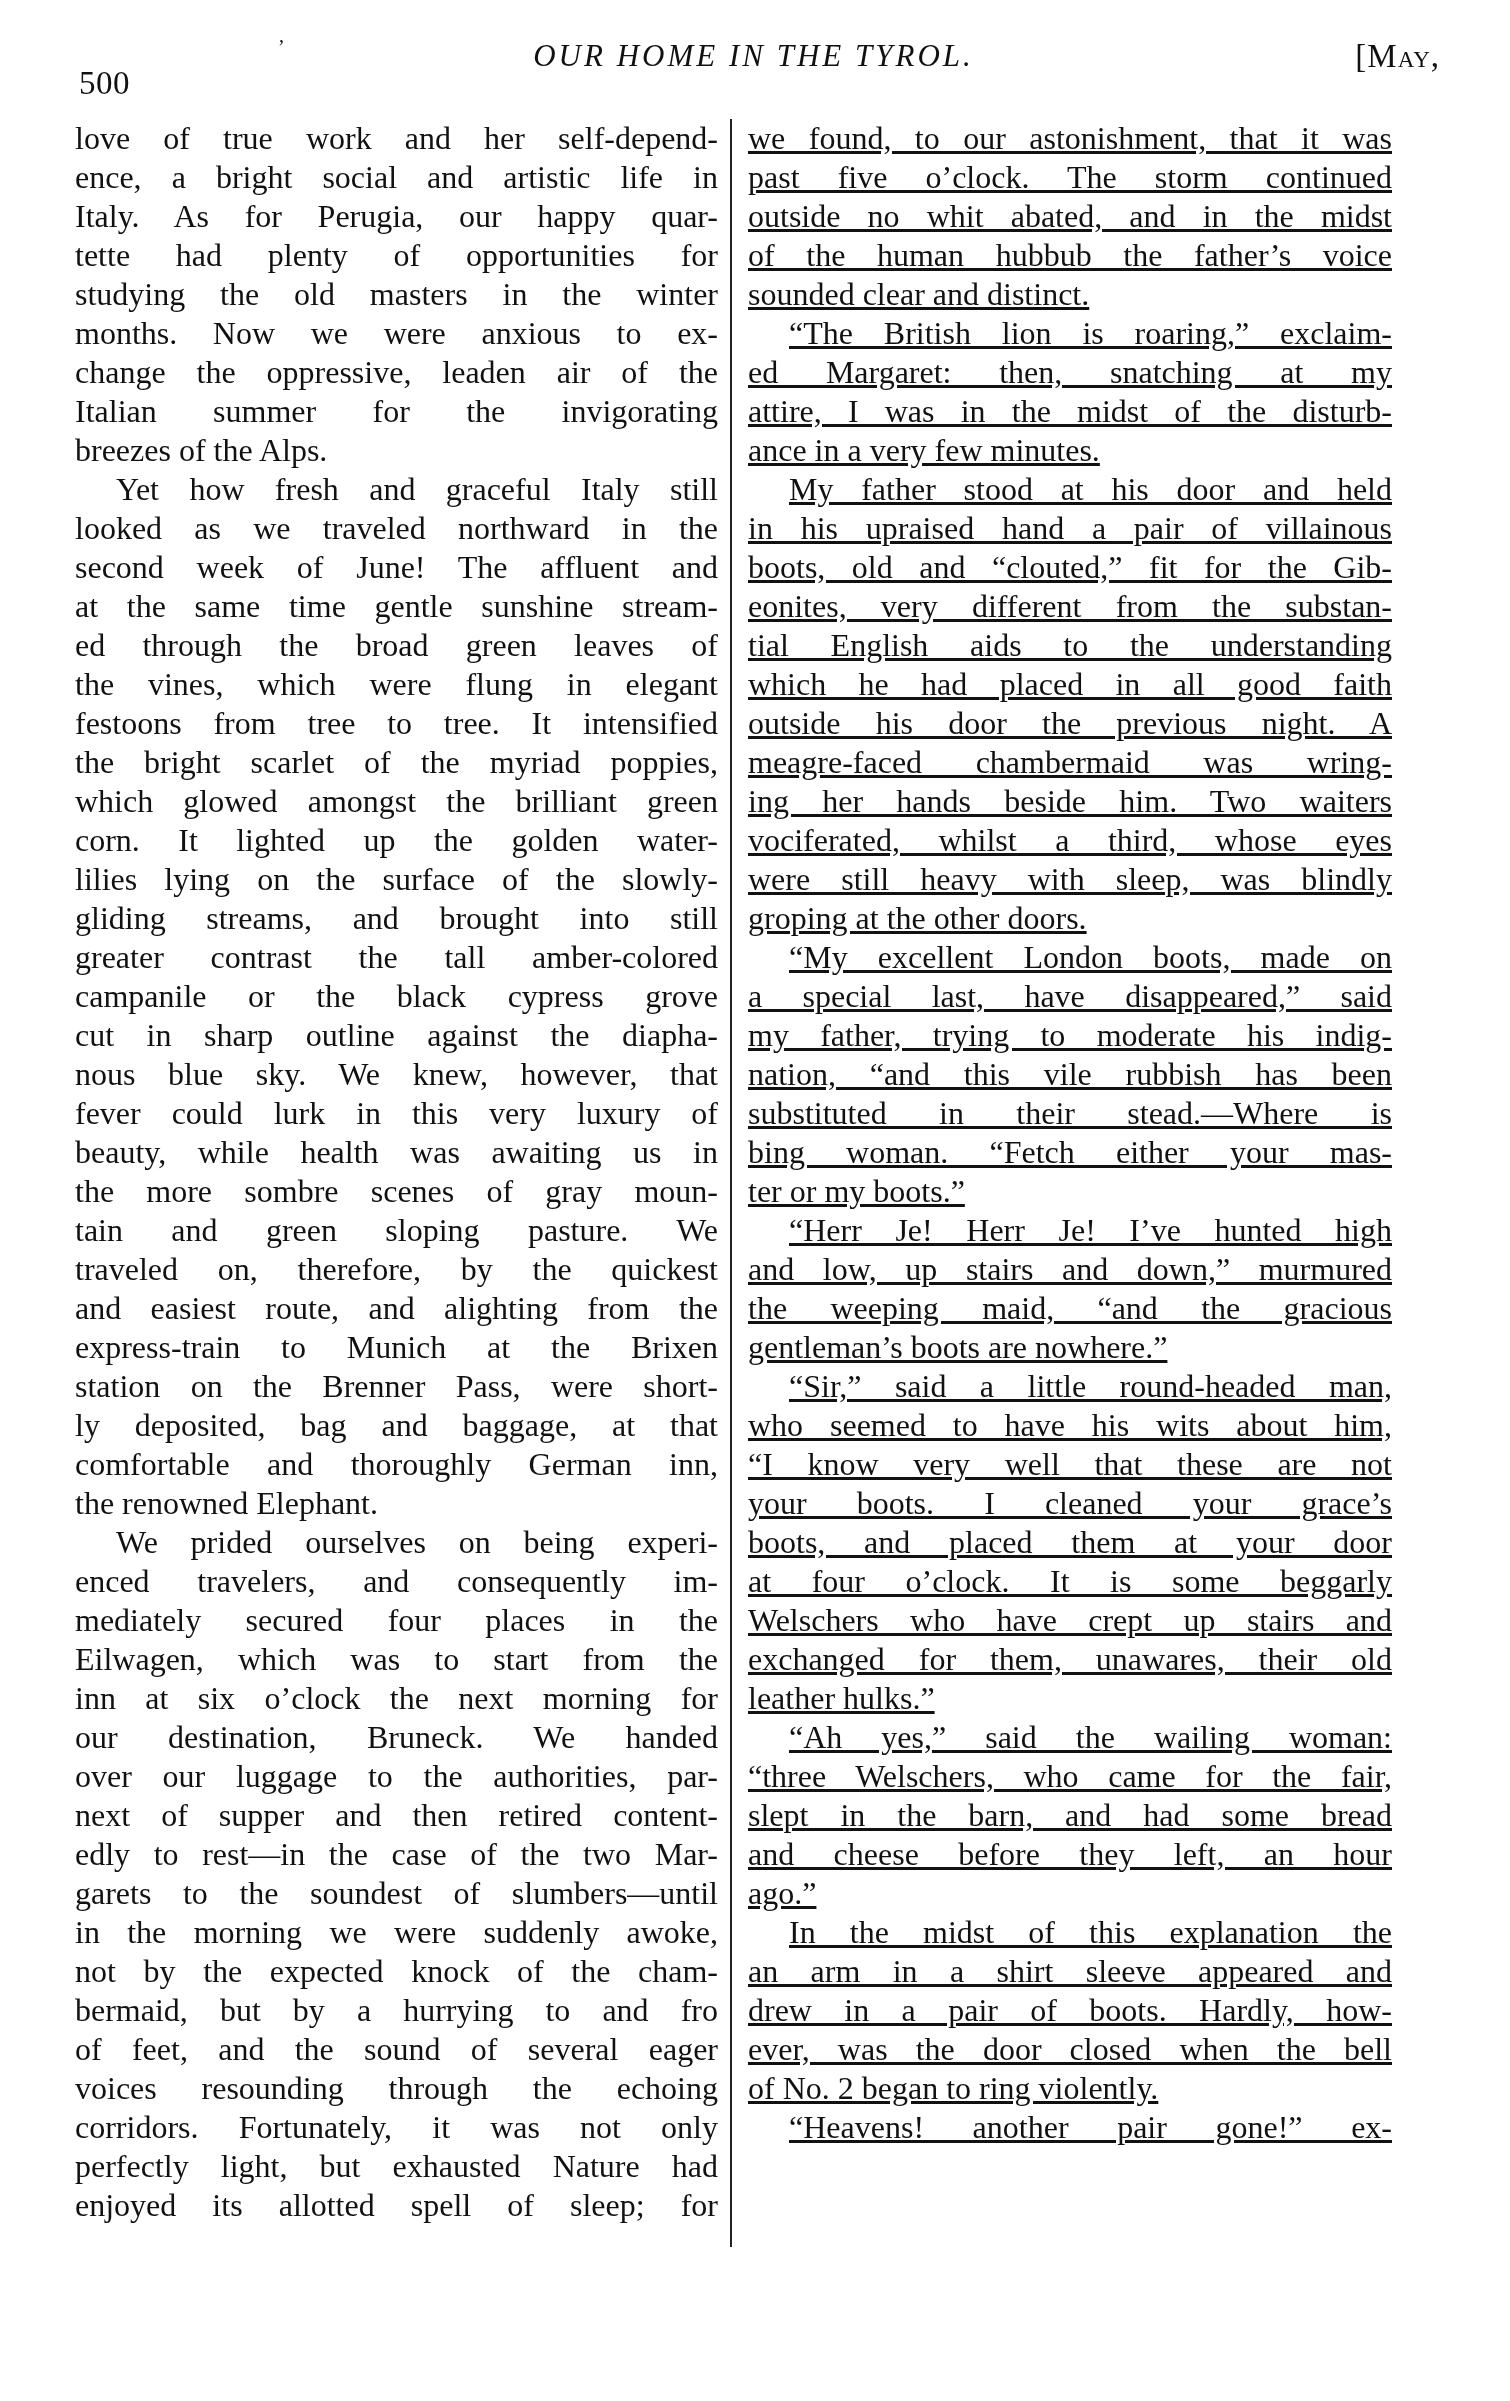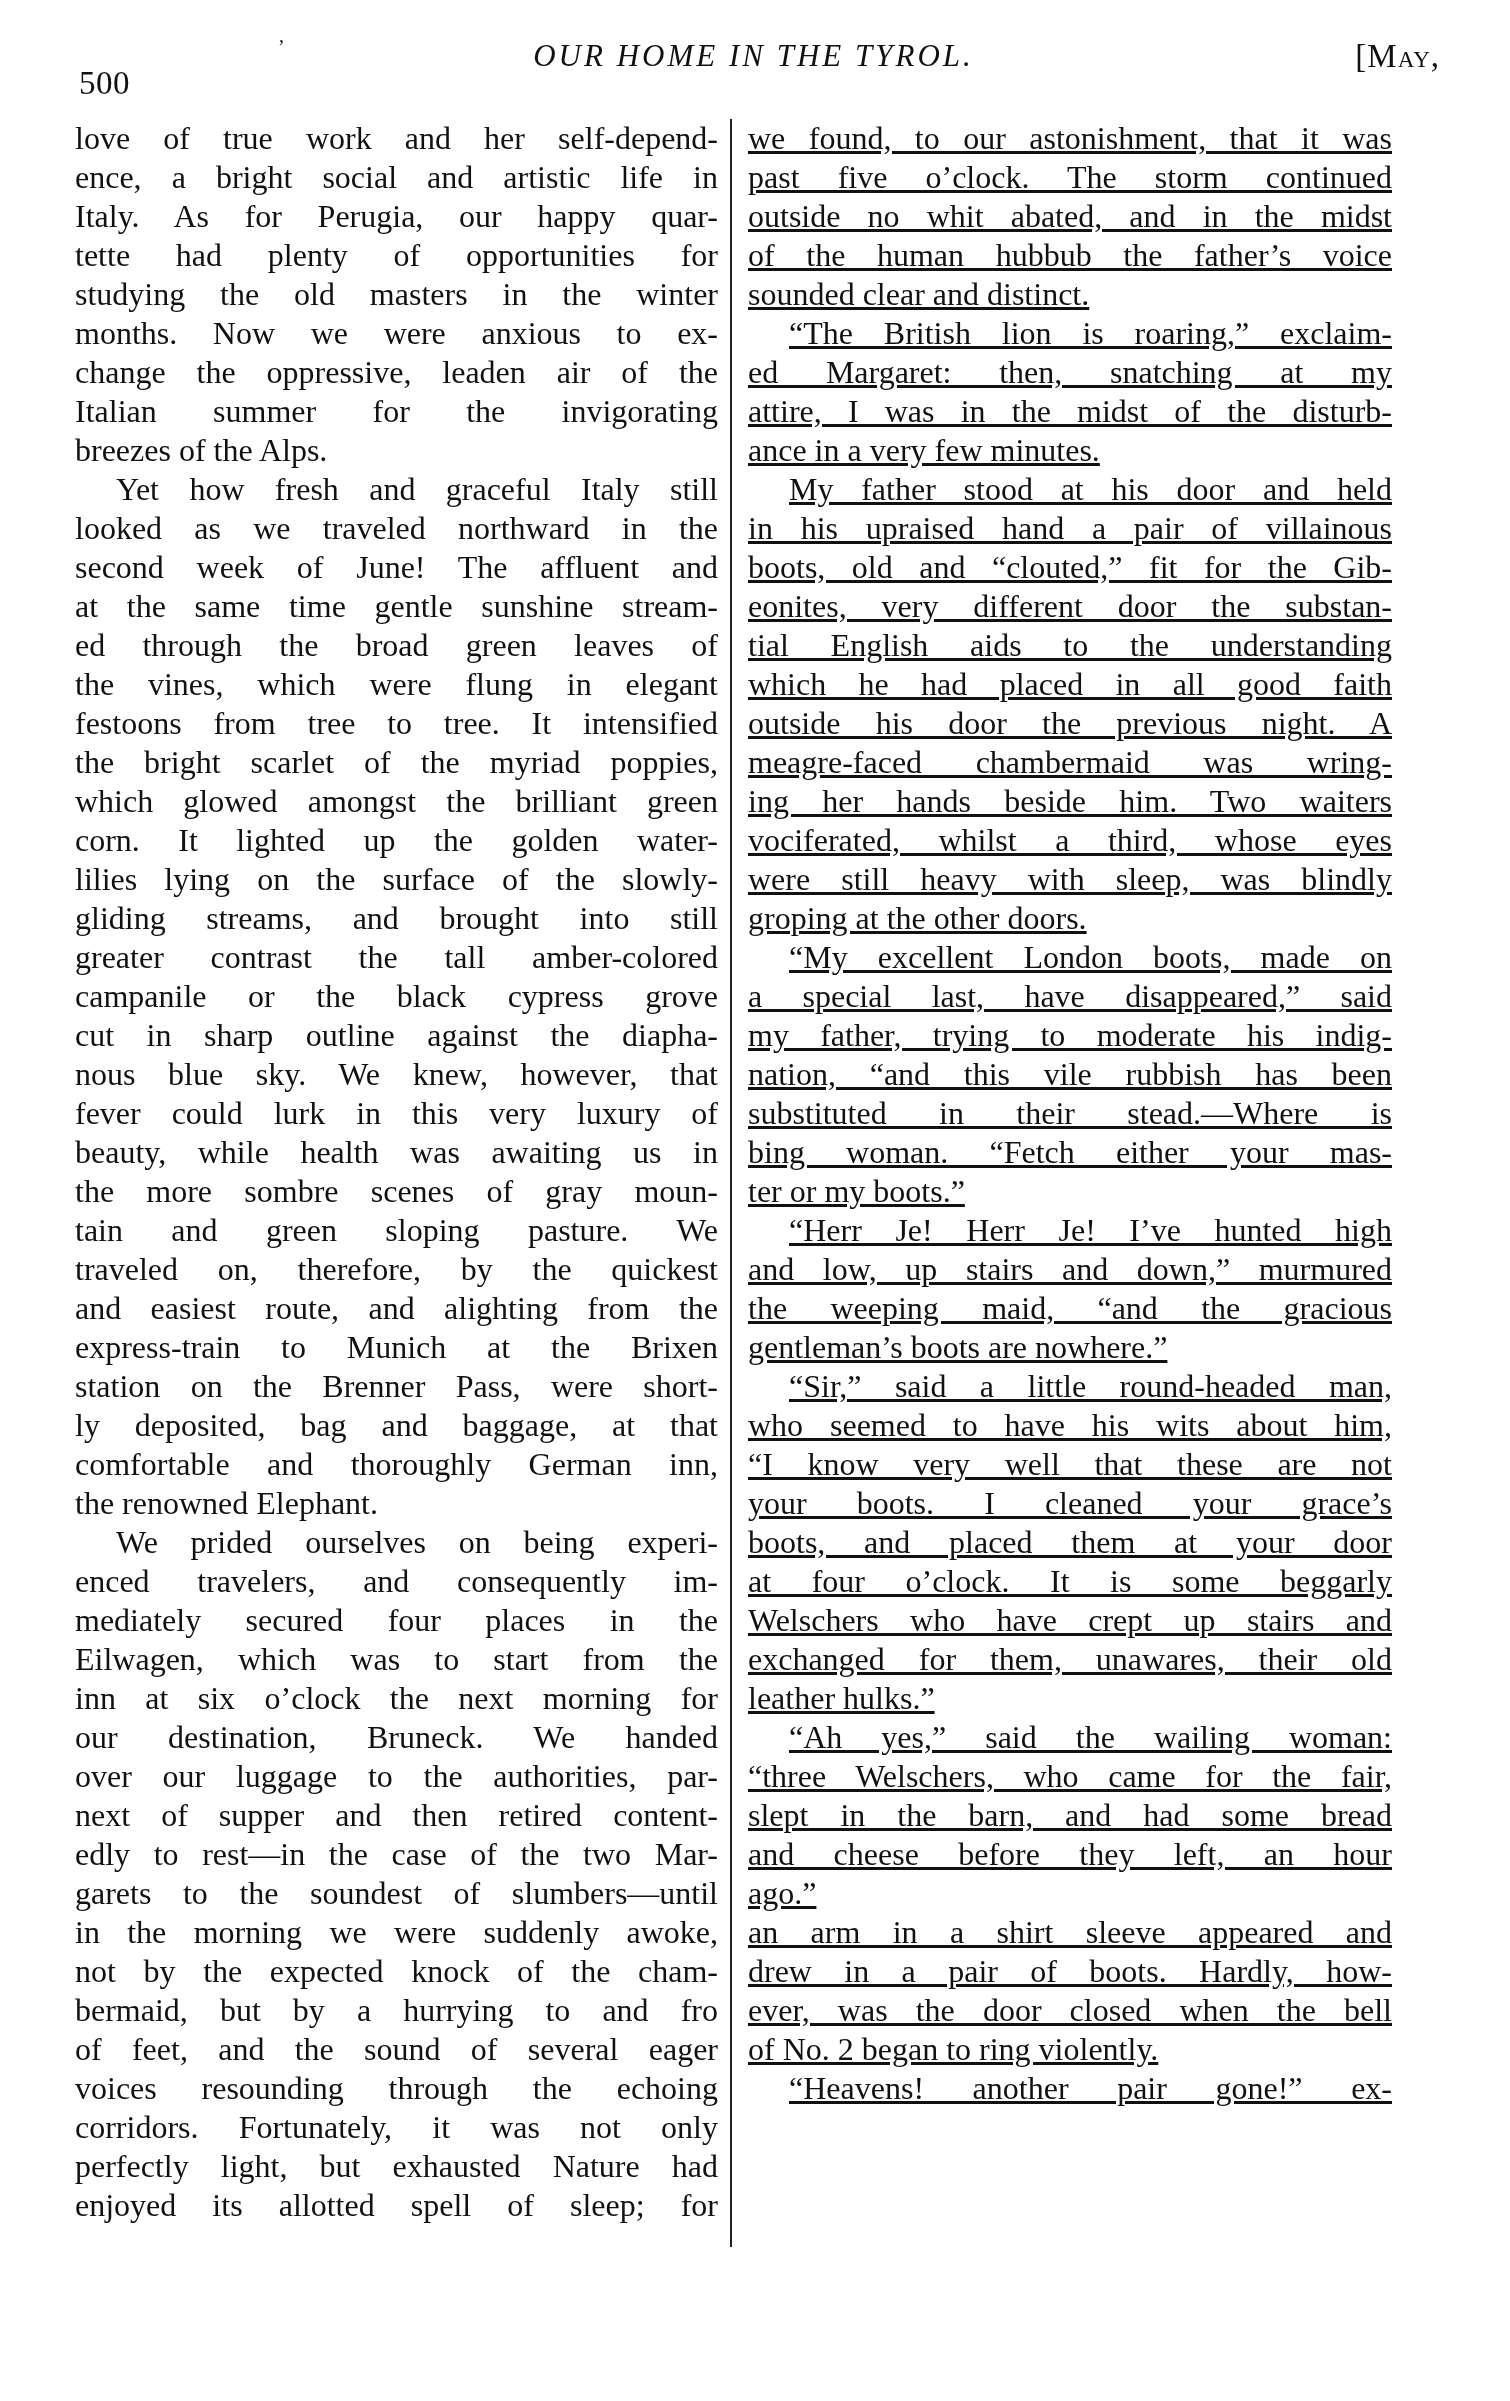--- a/index.html
+++ b/index.html
@@ -91,21 +91,21 @@
     <div class="line">outside no whit abated, and in the midst</div>
     <div class="line">of the human hubbub the father’s voice</div>
     <div class="line last">sounded clear and distinct.</div>
     <div class="line indent">“The British lion is roaring,” exclaim-</div>
     <div class="line">ed Margaret: then, snatching at my</div>
     <div class="line">attire, I was in the midst of the disturb-</div>
     <div class="line last">ance in a very few minutes.</div>
     <div class="line indent">My father stood at his door and held</div>
     <div class="line">in his upraised hand a pair of villainous</div>
     <div class="line">boots, old and “clouted,” fit for the Gib-</div>
-    <div class="line">eonites, very different door the substan-</div>
+    <div class="line">eonites, very different from the substan-</div>
     <div class="line">tial English aids to the understanding</div>
     <div class="line">which he had placed in all good faith</div>
     <div class="line">outside his door the previous night.  A</div>
     <div class="line">meagre-faced chambermaid was wring-</div>
     <div class="line">ing her hands beside him.  Two waiters</div>
     <div class="line">vociferated, whilst a third, whose eyes</div>
     <div class="line">were still heavy with sleep, was blindly</div>
     <div class="line last">groping at the other doors.</div>
     <div class="line indent">“My excellent London boots, made on</div>
     <div class="line">a special last, have disappeared,” said</div>
@@ -125,19 +125,20 @@
     <div class="line">boots, and placed them at your door</div>
     <div class="line">at four o’clock.  It is some beggarly</div>
     <div class="line">Welschers who have crept up stairs and</div>
     <div class="line">exchanged for them, unawares, their old</div>
     <div class="line last">leather hulks.”</div>
     <div class="line indent">“Ah yes,” said the wailing woman:</div>
     <div class="line">“three Welschers, who came for the fair,</div>
     <div class="line">slept in the barn, and had some bread</div>
     <div class="line">and cheese before they left, an hour</div>
     <div class="line last">ago.”</div>
+    <div class="line indent">In the midst of this explanation the</div>
     <div class="line">an arm in a shirt sleeve appeared and</div>
     <div class="line">drew in a pair of boots.  Hardly, how-</div>
     <div class="line">ever, was the door closed when the bell</div>
     <div class="line last">of No. 2 began to ring violently.</div>
     <div class="line indent">“Heavens! another pair gone!” ex-</div>
   </div>
 
 
 </body></html>

